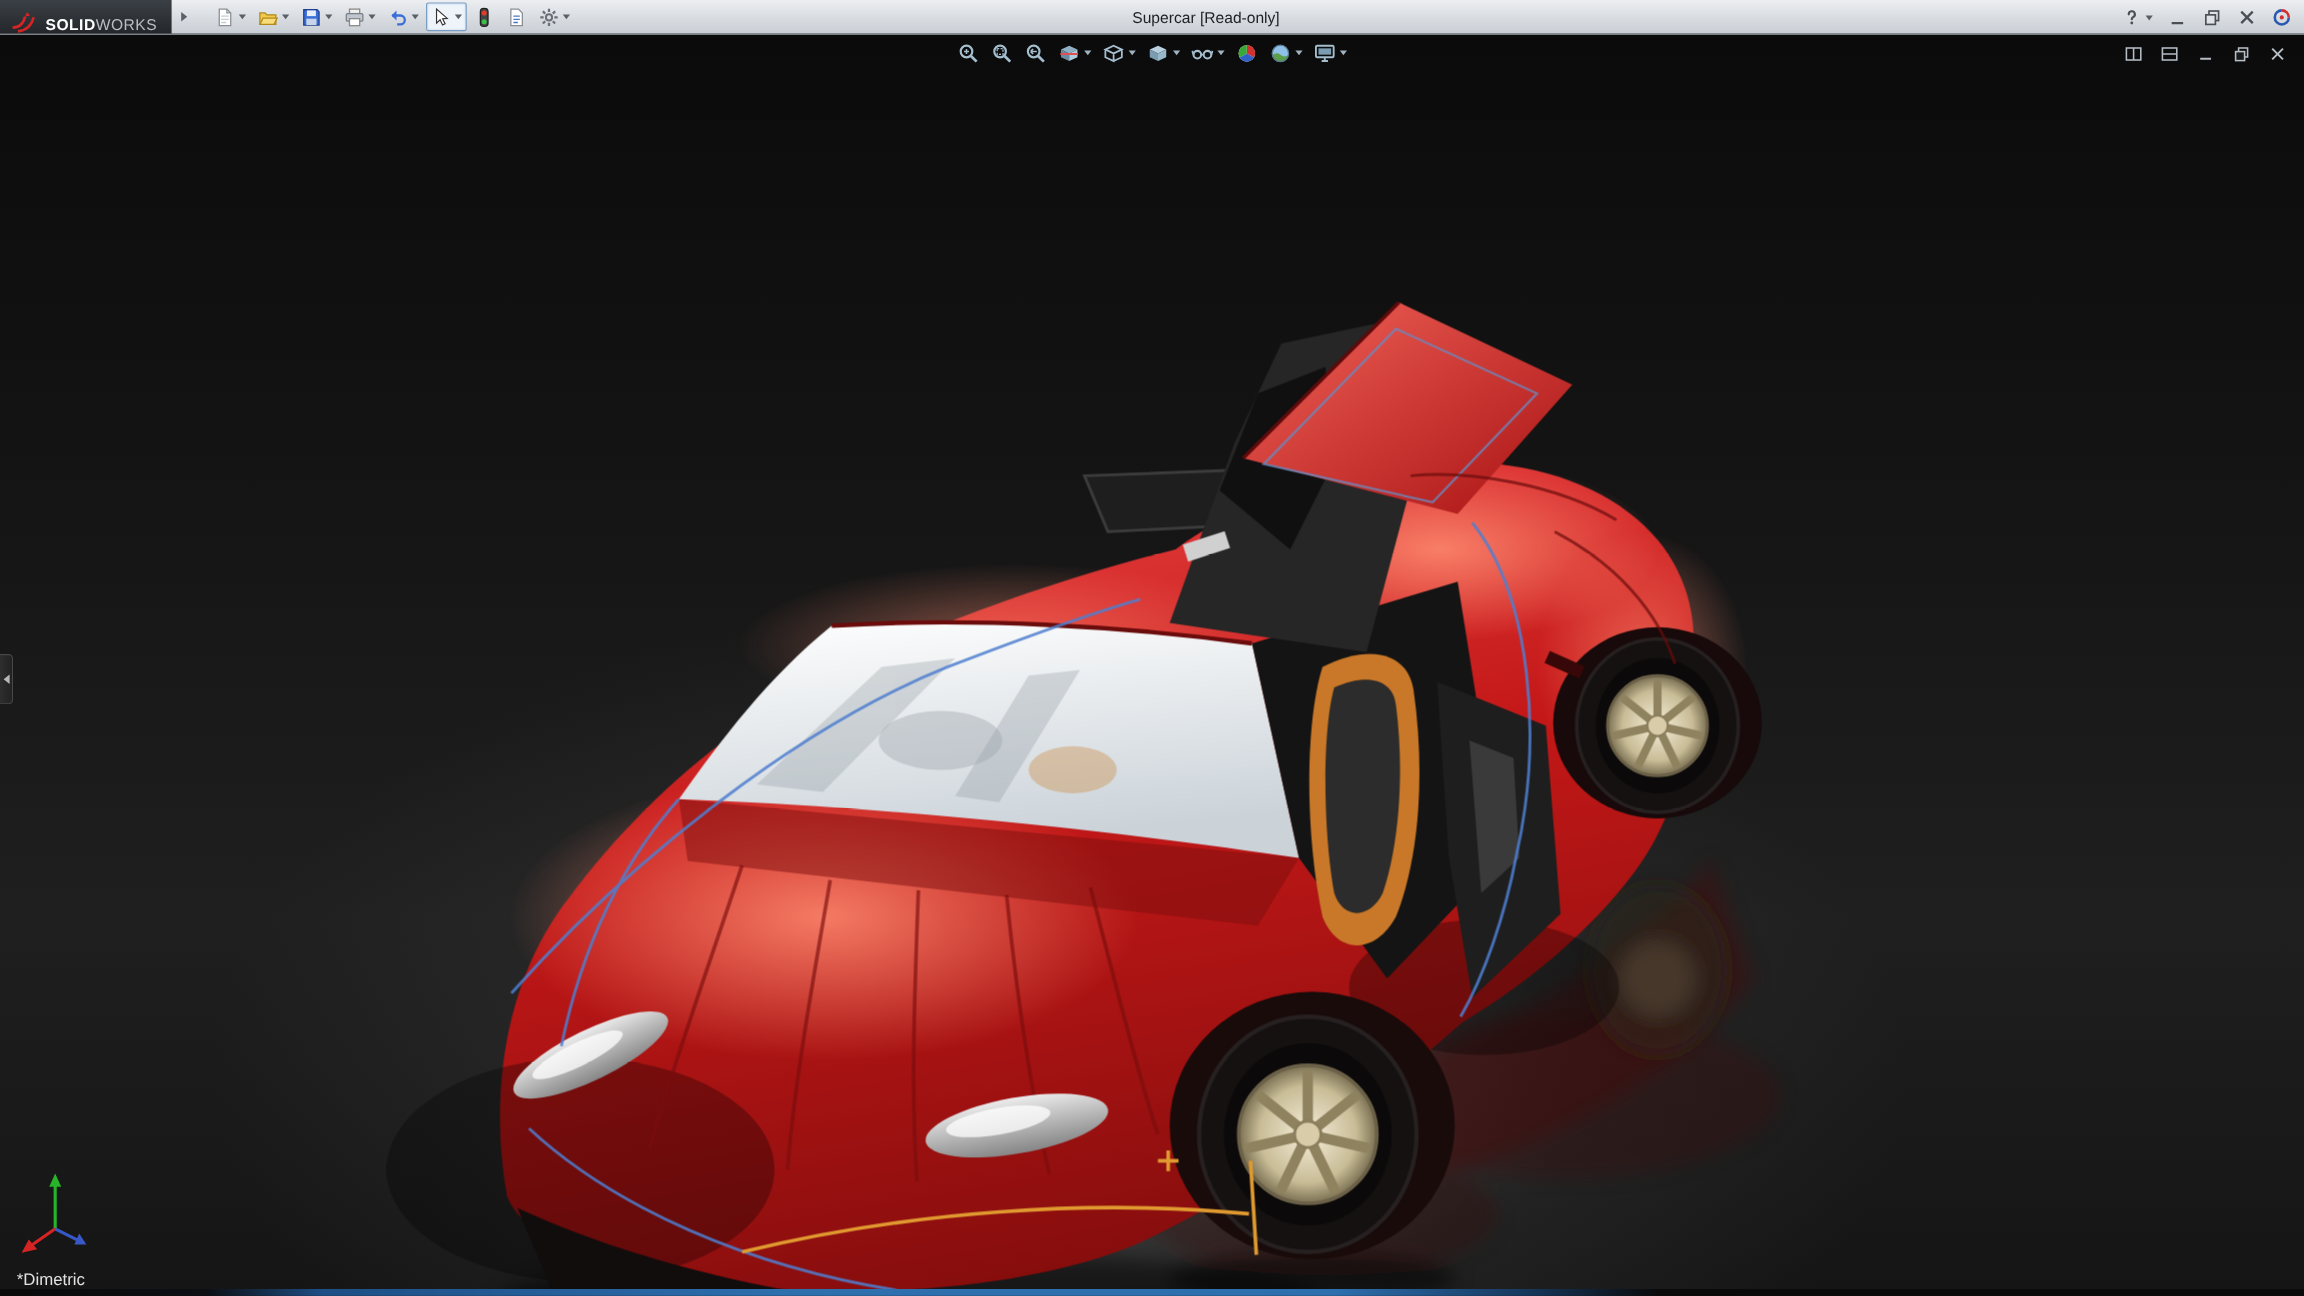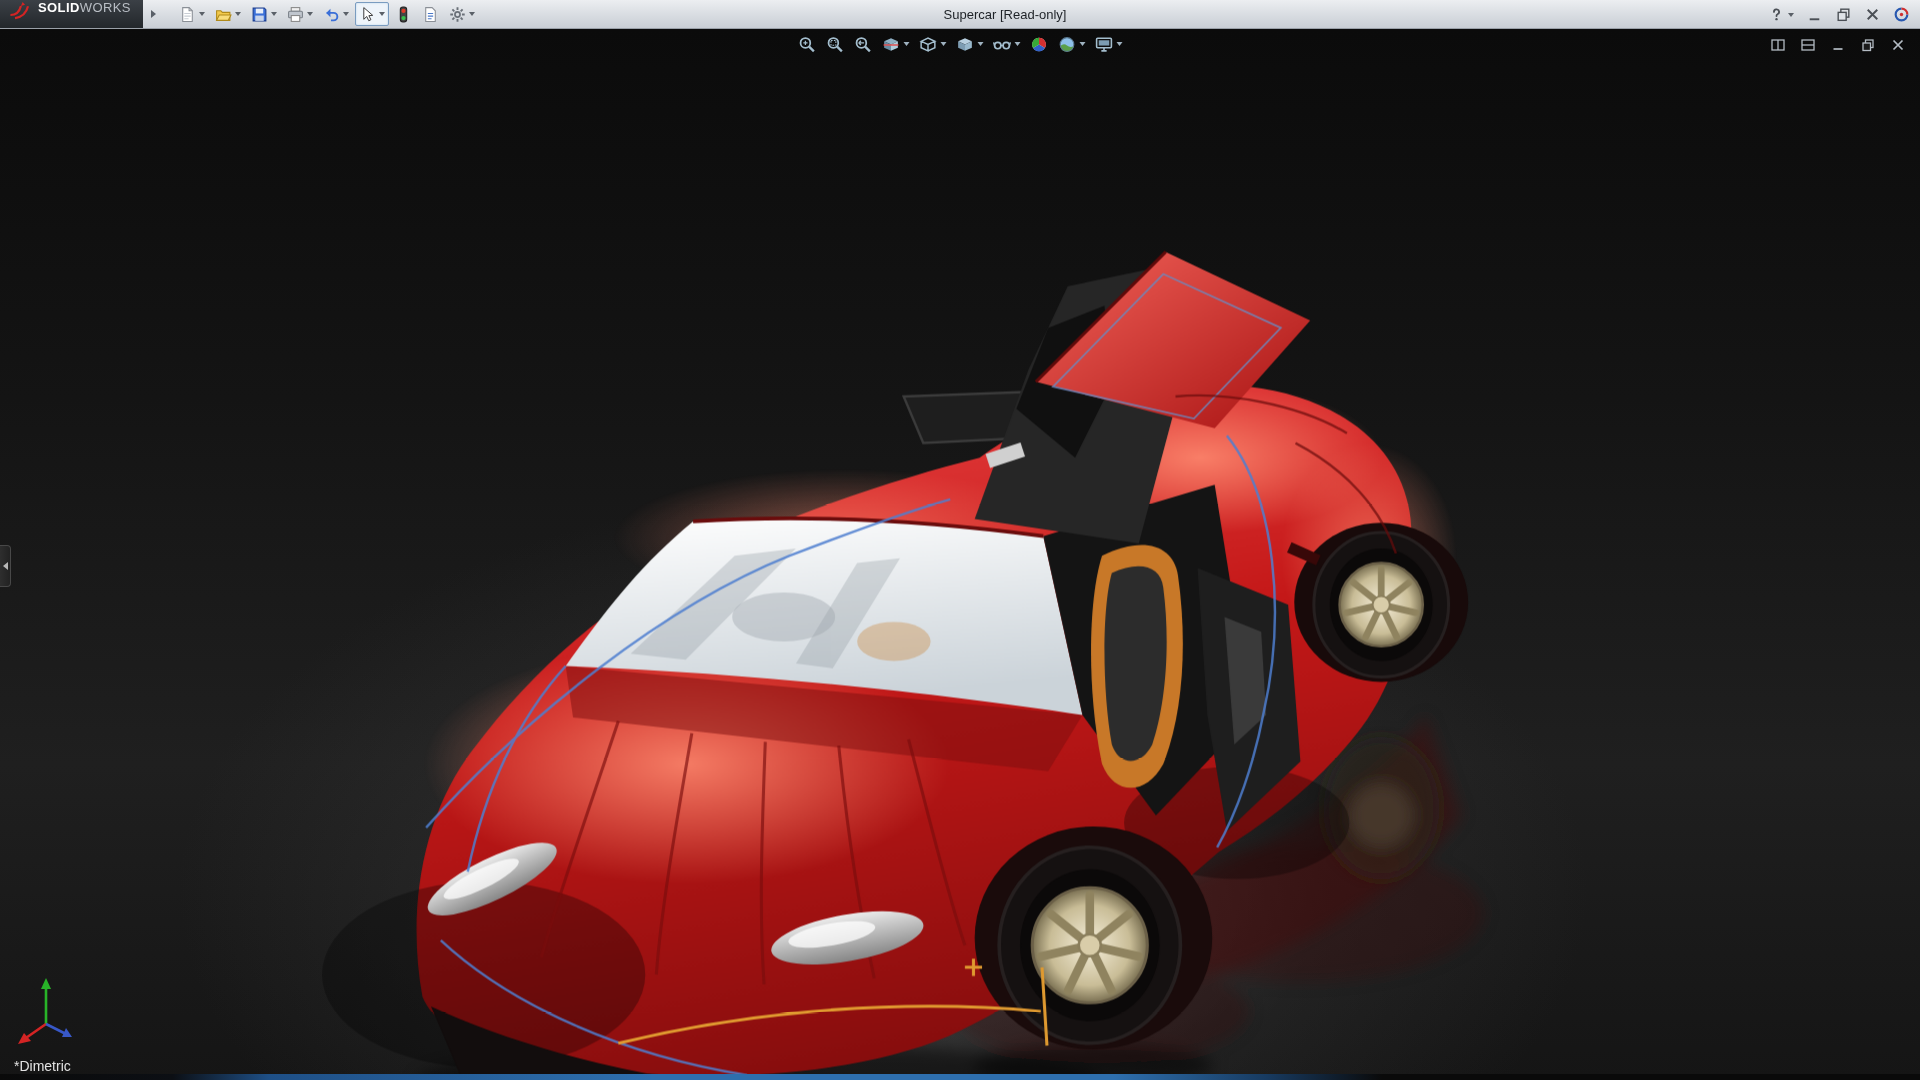--- a/index.html
+++ b/index.html
@@ -3,21 +3,21 @@
 <meta charset="utf-8">
 <style>
   * { margin:0; padding:0; box-sizing:border-box; }
   html,body { width:1920px; height:1080px; overflow:hidden; background:#000;
               font-family:"Liberation Sans", sans-serif; }
 
   
   .titlebar { position:absolute; top:0; left:0; width:100%; height:29px;
     background:linear-gradient(180deg,#eceef1 0%,#d8dce1 55%,#c9ced5 100%);
     border-bottom:1px solid #9aa0a8; display:flex; align-items:center; z-index:30; }
-  .brand-block { height:100%; display:flex; align-items:flex-start; gap:6px;
+  .brand-block { height:100%; display:flex; align-items:flex-end; gap:6px;
     background:linear-gradient(180deg,#3b4046 0%,#23272b 100%); padding:0 12px 0 8px; }
   .brand-mark { width:24px; height:20px; display:block; }
   .brand-text { font-size:13px; letter-spacing:.4px; white-space:nowrap; }
   .brand-solid { color:#ffffff; font-weight:bold; }
   .brand-works { color:#b9bec5; font-weight:normal; }
   .logo-expand { width:14px; height:20px; margin:0 4px; display:flex; align-items:center; justify-content:center; }
   .logo-expand::after { content:""; width:0; height:0; border-top:4px solid transparent;
     border-bottom:4px solid transparent; border-left:5px solid #5a6068; }
   .main-toolbar { display:flex; align-items:center; gap:2px; margin-left:10px; height:100%; }
   .tbtn { display:inline-flex; align-items:center; padding:2px 3px; border:1px solid transparent;

